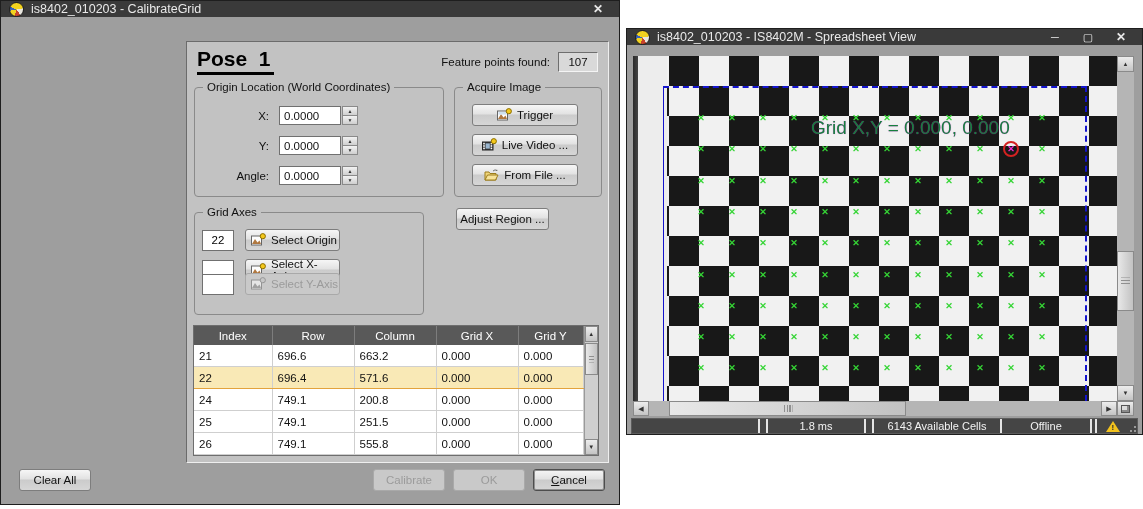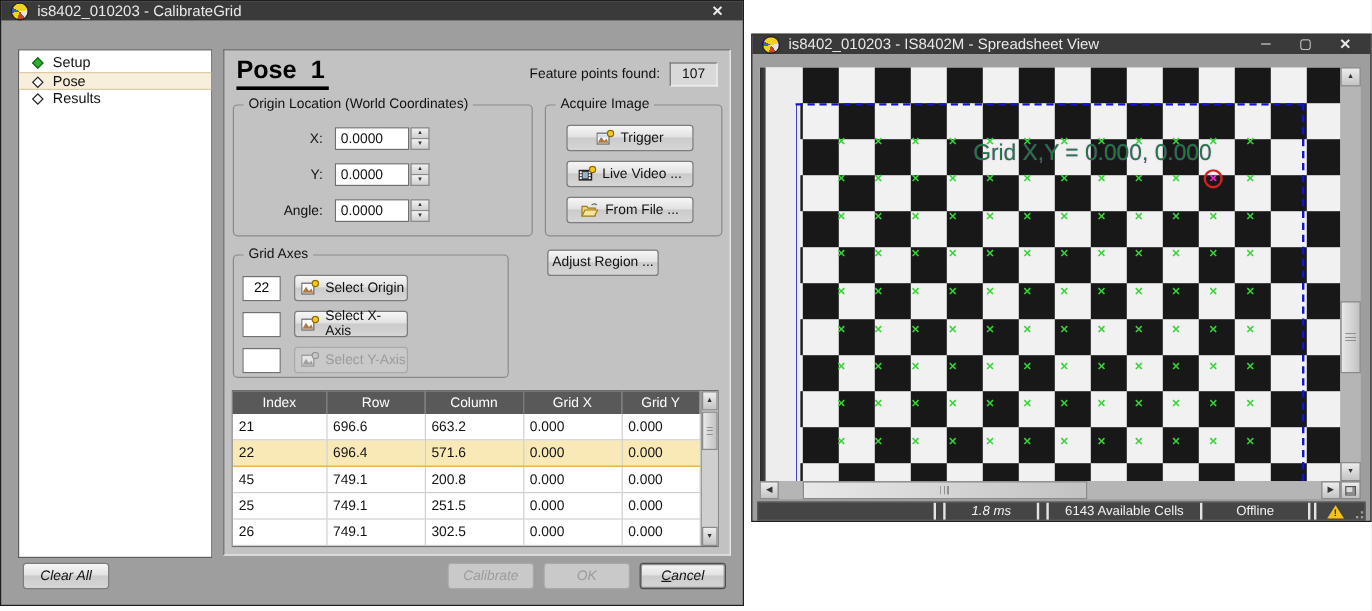--- a/index.html
+++ b/index.html
@@ -91,21 +91,21 @@
     background:linear-gradient(#ededed,#c4c4c4); border:1px solid #8a8a8a;
     font-size:6px; color:#333; text-align:center; line-height:14px; }
   .sb-thumb { position:absolute; left:0; width:100%;
     background:linear-gradient(90deg,#e8e8e8,#c2c2c2); border:1px solid #8a8a8a; }
   .grip { position:absolute; left:3px; right:3px; top:50%; height:7px; transform:translateY(-50%);
     background:repeating-linear-gradient(#8f8f8f 0 1px, transparent 1px 3px); }
   .grip-h { position:absolute; top:3px; bottom:3px; left:50%; width:9px; transform:translateX(-50%);
     background:repeating-linear-gradient(90deg,#8f8f8f 0 1px, transparent 1px 3px); }
 
   
-  .footer-btn { position:absolute; top:468px; width:72px; height:22px;font-style:italic; }
+  .footer-btn { position:absolute; top:468px; width:72px; height:22px; }
 
   
   #viewport { left:6px; top:27px; width:484px; height:345px; background:#ededed; overflow:hidden; }
   #edge-strip { left:0; top:0; width:5px; height:100%; background:linear-gradient(90deg,#2a2a2a,#444); }
   #checker { left:34px; top:0; right:0; bottom:0;
     background:repeating-conic-gradient(#181818 0% 25%, #f1f1f1 0% 50%);
     background-size:60px 60px; background-position:32px 0; filter:blur(0.6px); }
   #region { left:30px; top:30px; width:424px; bottom:0;
     border-top:2px dashed #1414cc; border-left:1px solid #1414cc; border-right:2px dashed #1414cc; }
   .fmark { position:absolute; font-size:9px; font-weight:bold; color:#35d535;
@@ -144,34 +144,20 @@
 </head>
 <body>
 
 <div class="window" id="calib-win">
   <div class="titlebar">
     <span class="app-icon"></span>
     <span class="tname">is8402_010203 - CalibrateGrid</span>
     <span class="cap-btn close">✕</span>
   </div>
 
-  <div class="abs" id="tree-panel">
-    <div class="tree-item done">
-      <span class="dia"></span>
-      <span>Setup</span>
-    </div>
-    <div class="tree-item selected">
-      <span class="dia"></span>
-      <span>Pose</span>
-    </div>
-    <div class="tree-item">
-      <span class="dia"></span>
-      <span>Results</span>
-    </div>
-  </div>
 
   <div class="abs" id="main-panel">
     <div id="pose-heading">Pose  1</div>
     <div id="fp-wrap">
       <span>Feature points found:</span>
       <div id="fp-box">107</div>
     </div>
 
     <div class="groupbox" id="grp-origin">
       <div class="glabel">Origin Location (World Coordinates)</div>
@@ -254,21 +240,21 @@
         <input class="axis-txt" value="" style="">
         <div class="btn axis-btn">
           <svg class="icon-svg" viewBox="0 0 15 14">
             <rect x="0.5" y="3" width="10" height="9" fill="#fdfdfd" stroke="#666"></rect>
             <path d="M1 11 L4 6 L6.5 9.5 L8.5 7.5 L10 11 Z" fill="#b07840"></path>
             <circle cx="11.8" cy="3.2" r="2.6" fill="#f4c81b" stroke="#8a6d00"></circle>
           </svg>
           <span>Select X-Axis</span>
         </div>
       </div>
-      <div class="axis-row" style="top:76px;">
+      <div class="axis-row" style="top:60px;">
         <input class="axis-txt" value="" style="">
         <div class="btn axis-btn disabled">
           <svg class="icon-svg" viewBox="0 0 15 14">
             <rect x="0.5" y="3" width="10" height="9" fill="#fdfdfd" stroke="#666"></rect>
             <path d="M1 11 L4 6 L6.5 9.5 L8.5 7.5 L10 11 Z" fill="#b07840"></path>
             <circle cx="11.8" cy="3.2" r="2.6" fill="#f4c81b" stroke="#8a6d00"></circle>
           </svg>
           <span>Select Y-Axis</span>
         </div>
       </div>
@@ -305,37 +291,37 @@
               <td>0.000</td>
             </tr>
             <tr class="sel">
               <td>22</td>
               <td>696.4</td>
               <td>571.6</td>
               <td>0.000</td>
               <td>0.000</td>
             </tr>
             <tr>
-              <td>45</td>
+              <td>24</td>
               <td>749.1</td>
               <td>200.8</td>
               <td>0.000</td>
               <td>0.000</td>
             </tr>
             <tr>
               <td>25</td>
               <td>749.1</td>
               <td>251.5</td>
               <td>0.000</td>
               <td>0.000</td>
             </tr>
             <tr>
               <td>26</td>
               <td>749.1</td>
-              <td>302.5</td>
+              <td>555.8</td>
               <td>0.000</td>
               <td>0.000</td>
             </tr>
           </tbody>
       </table>
       <div class="vscroll">
         <div class="sb-btn" style="top:0;">▲</div>
         <div class="sb-thumb" style="top:17px; height:32px;">
             <div class="grip"></div>
           </div>
@@ -502,21 +488,21 @@
   </div>
   <div class="abs" id="corner-btn">
     <div class="mini-win"></div>
   </div>
 
   <div class="abs" id="status-bar">
     <div class="seg" style="flex:1;"></div>
     <div class="sep"></div>
       <div class="sepgap"></div>
       <div class="sep"></div>
-    <div class="seg" style="width:76px;font-style:italic;">1.8 ms</div>
+    <div class="seg" style="width:96px;">1.8 ms</div>
     <div class="sep"></div>
       <div class="sepgap"></div>
       <div class="sep"></div>
     <div class="seg" style="width:126px;">6143 Available Cells</div>
     <div class="sep"></div>
     <div class="seg" style="width:88px;">Offline</div>
     <div class="sep"></div>
       <div class="sepgap" style="width:3px;"></div>
       <div class="sep"></div>
     <div class="seg" style="width:32px;">

